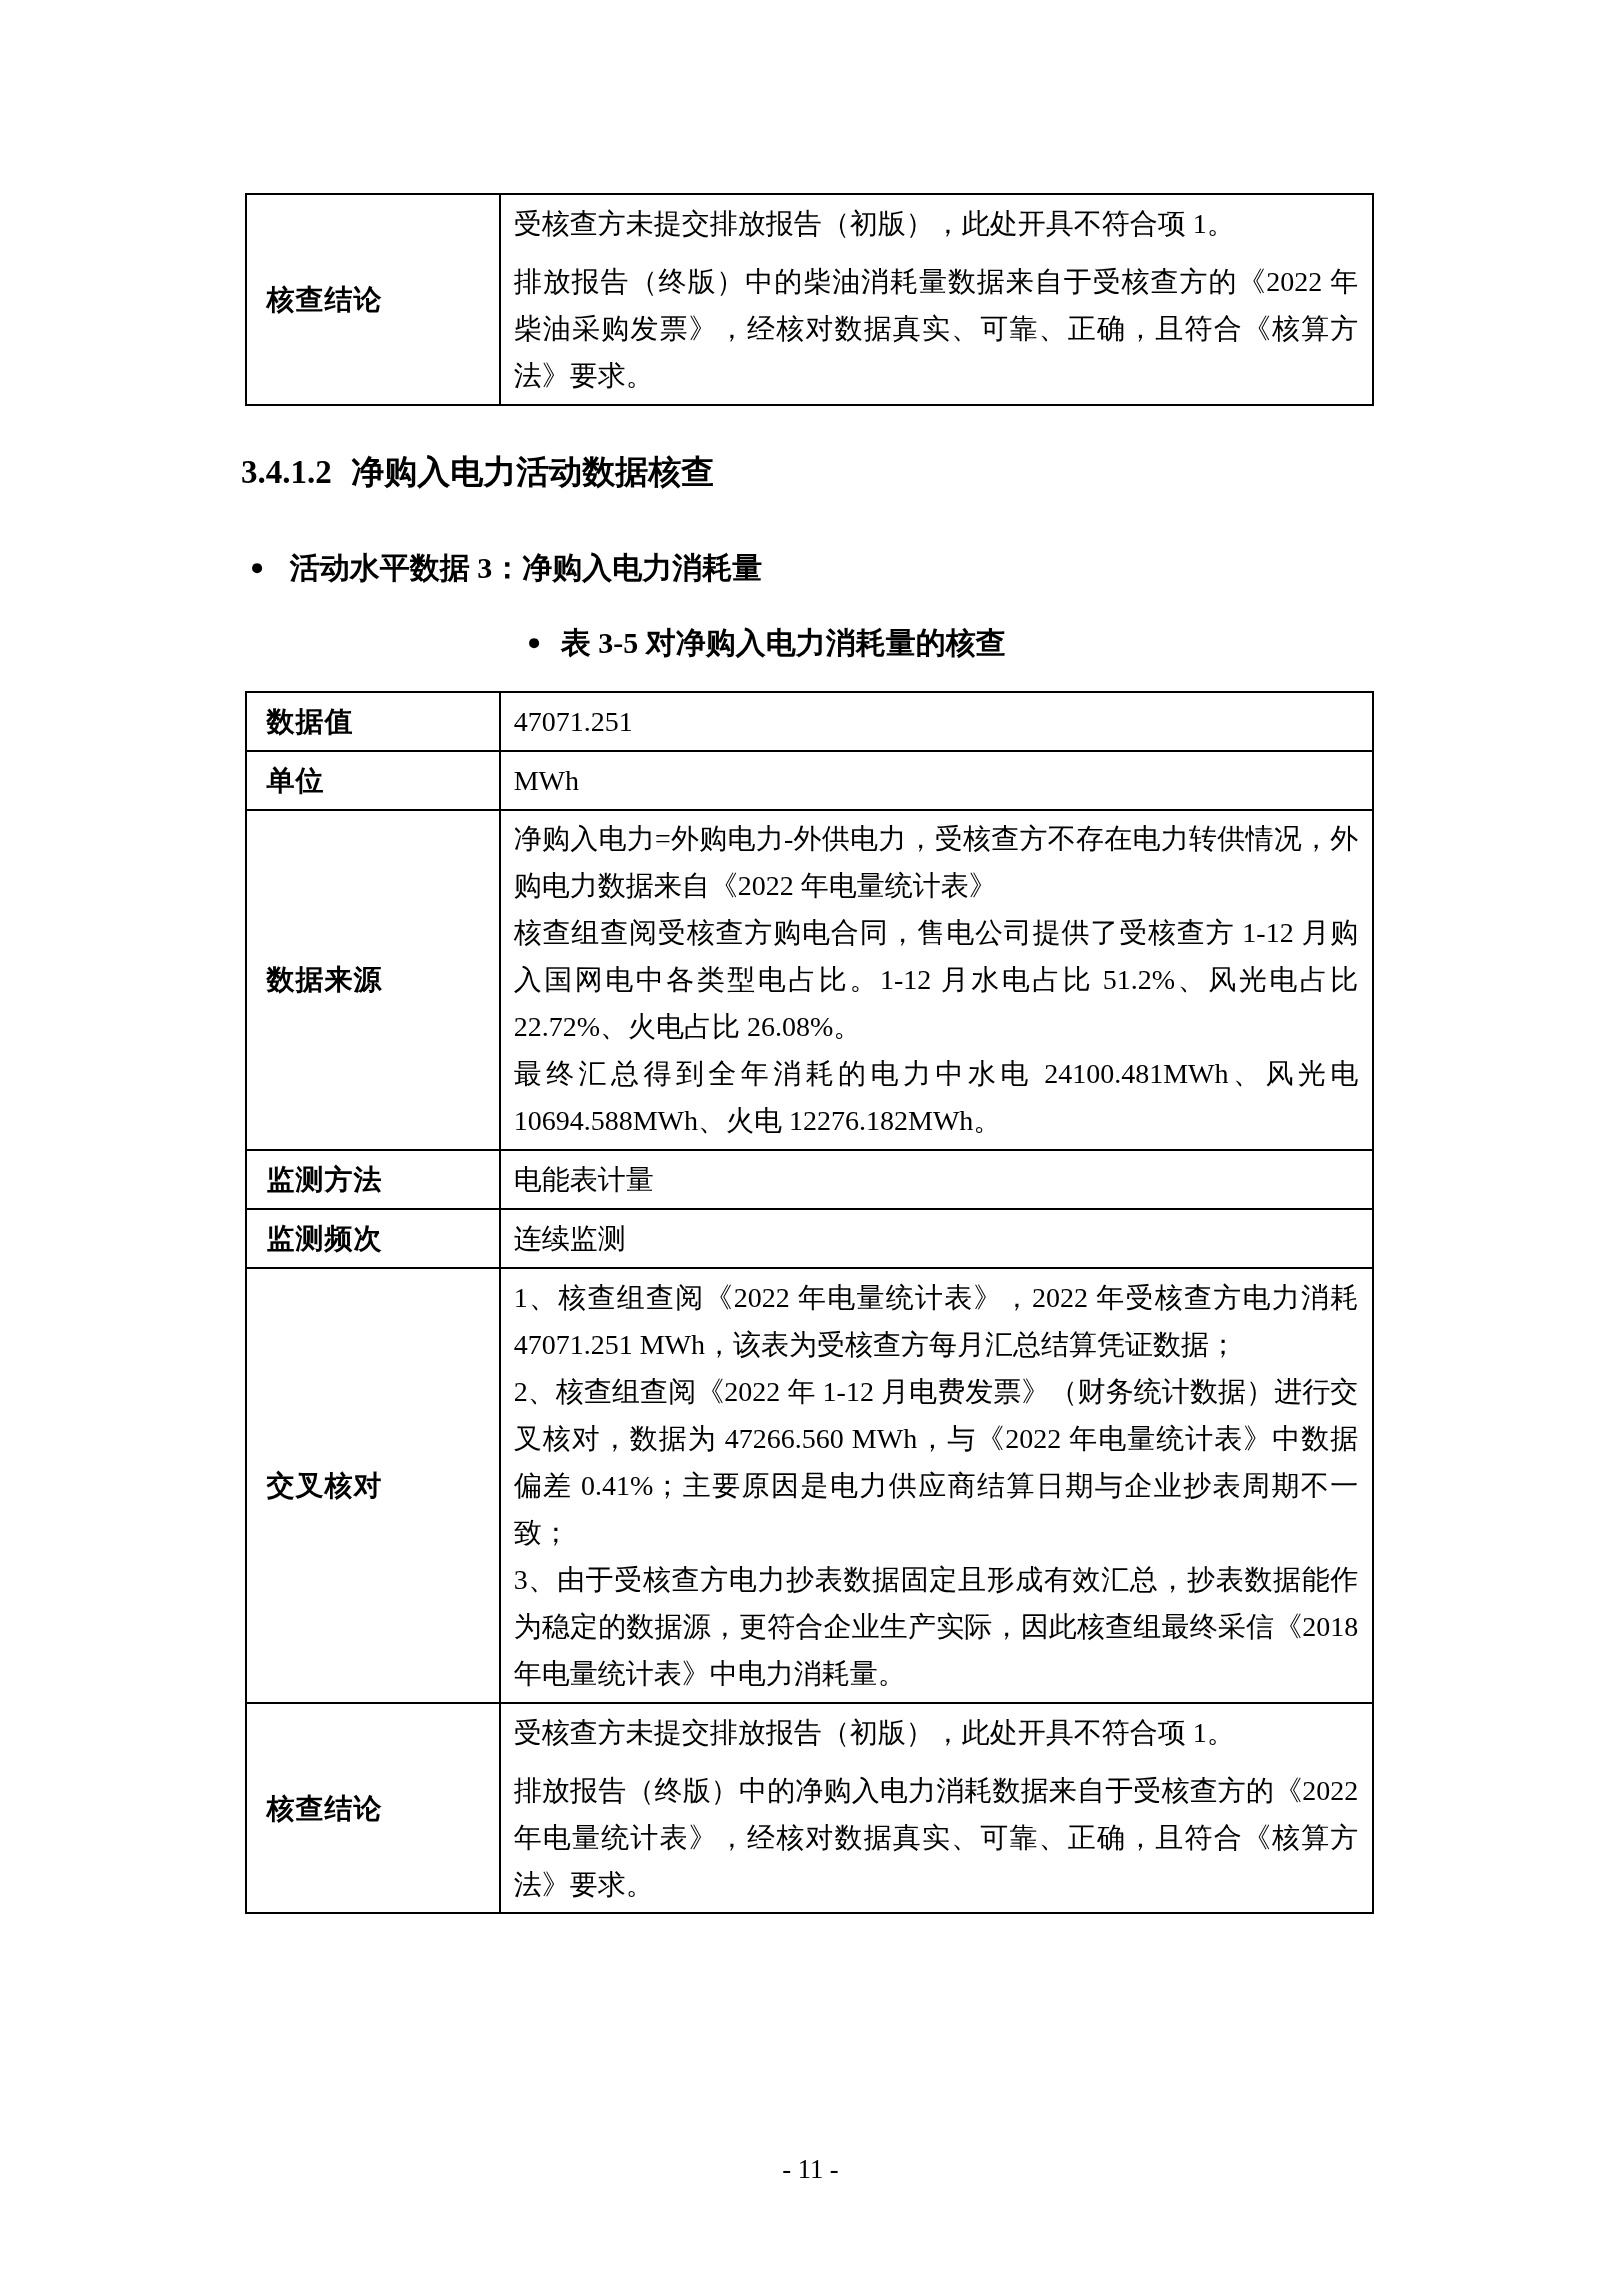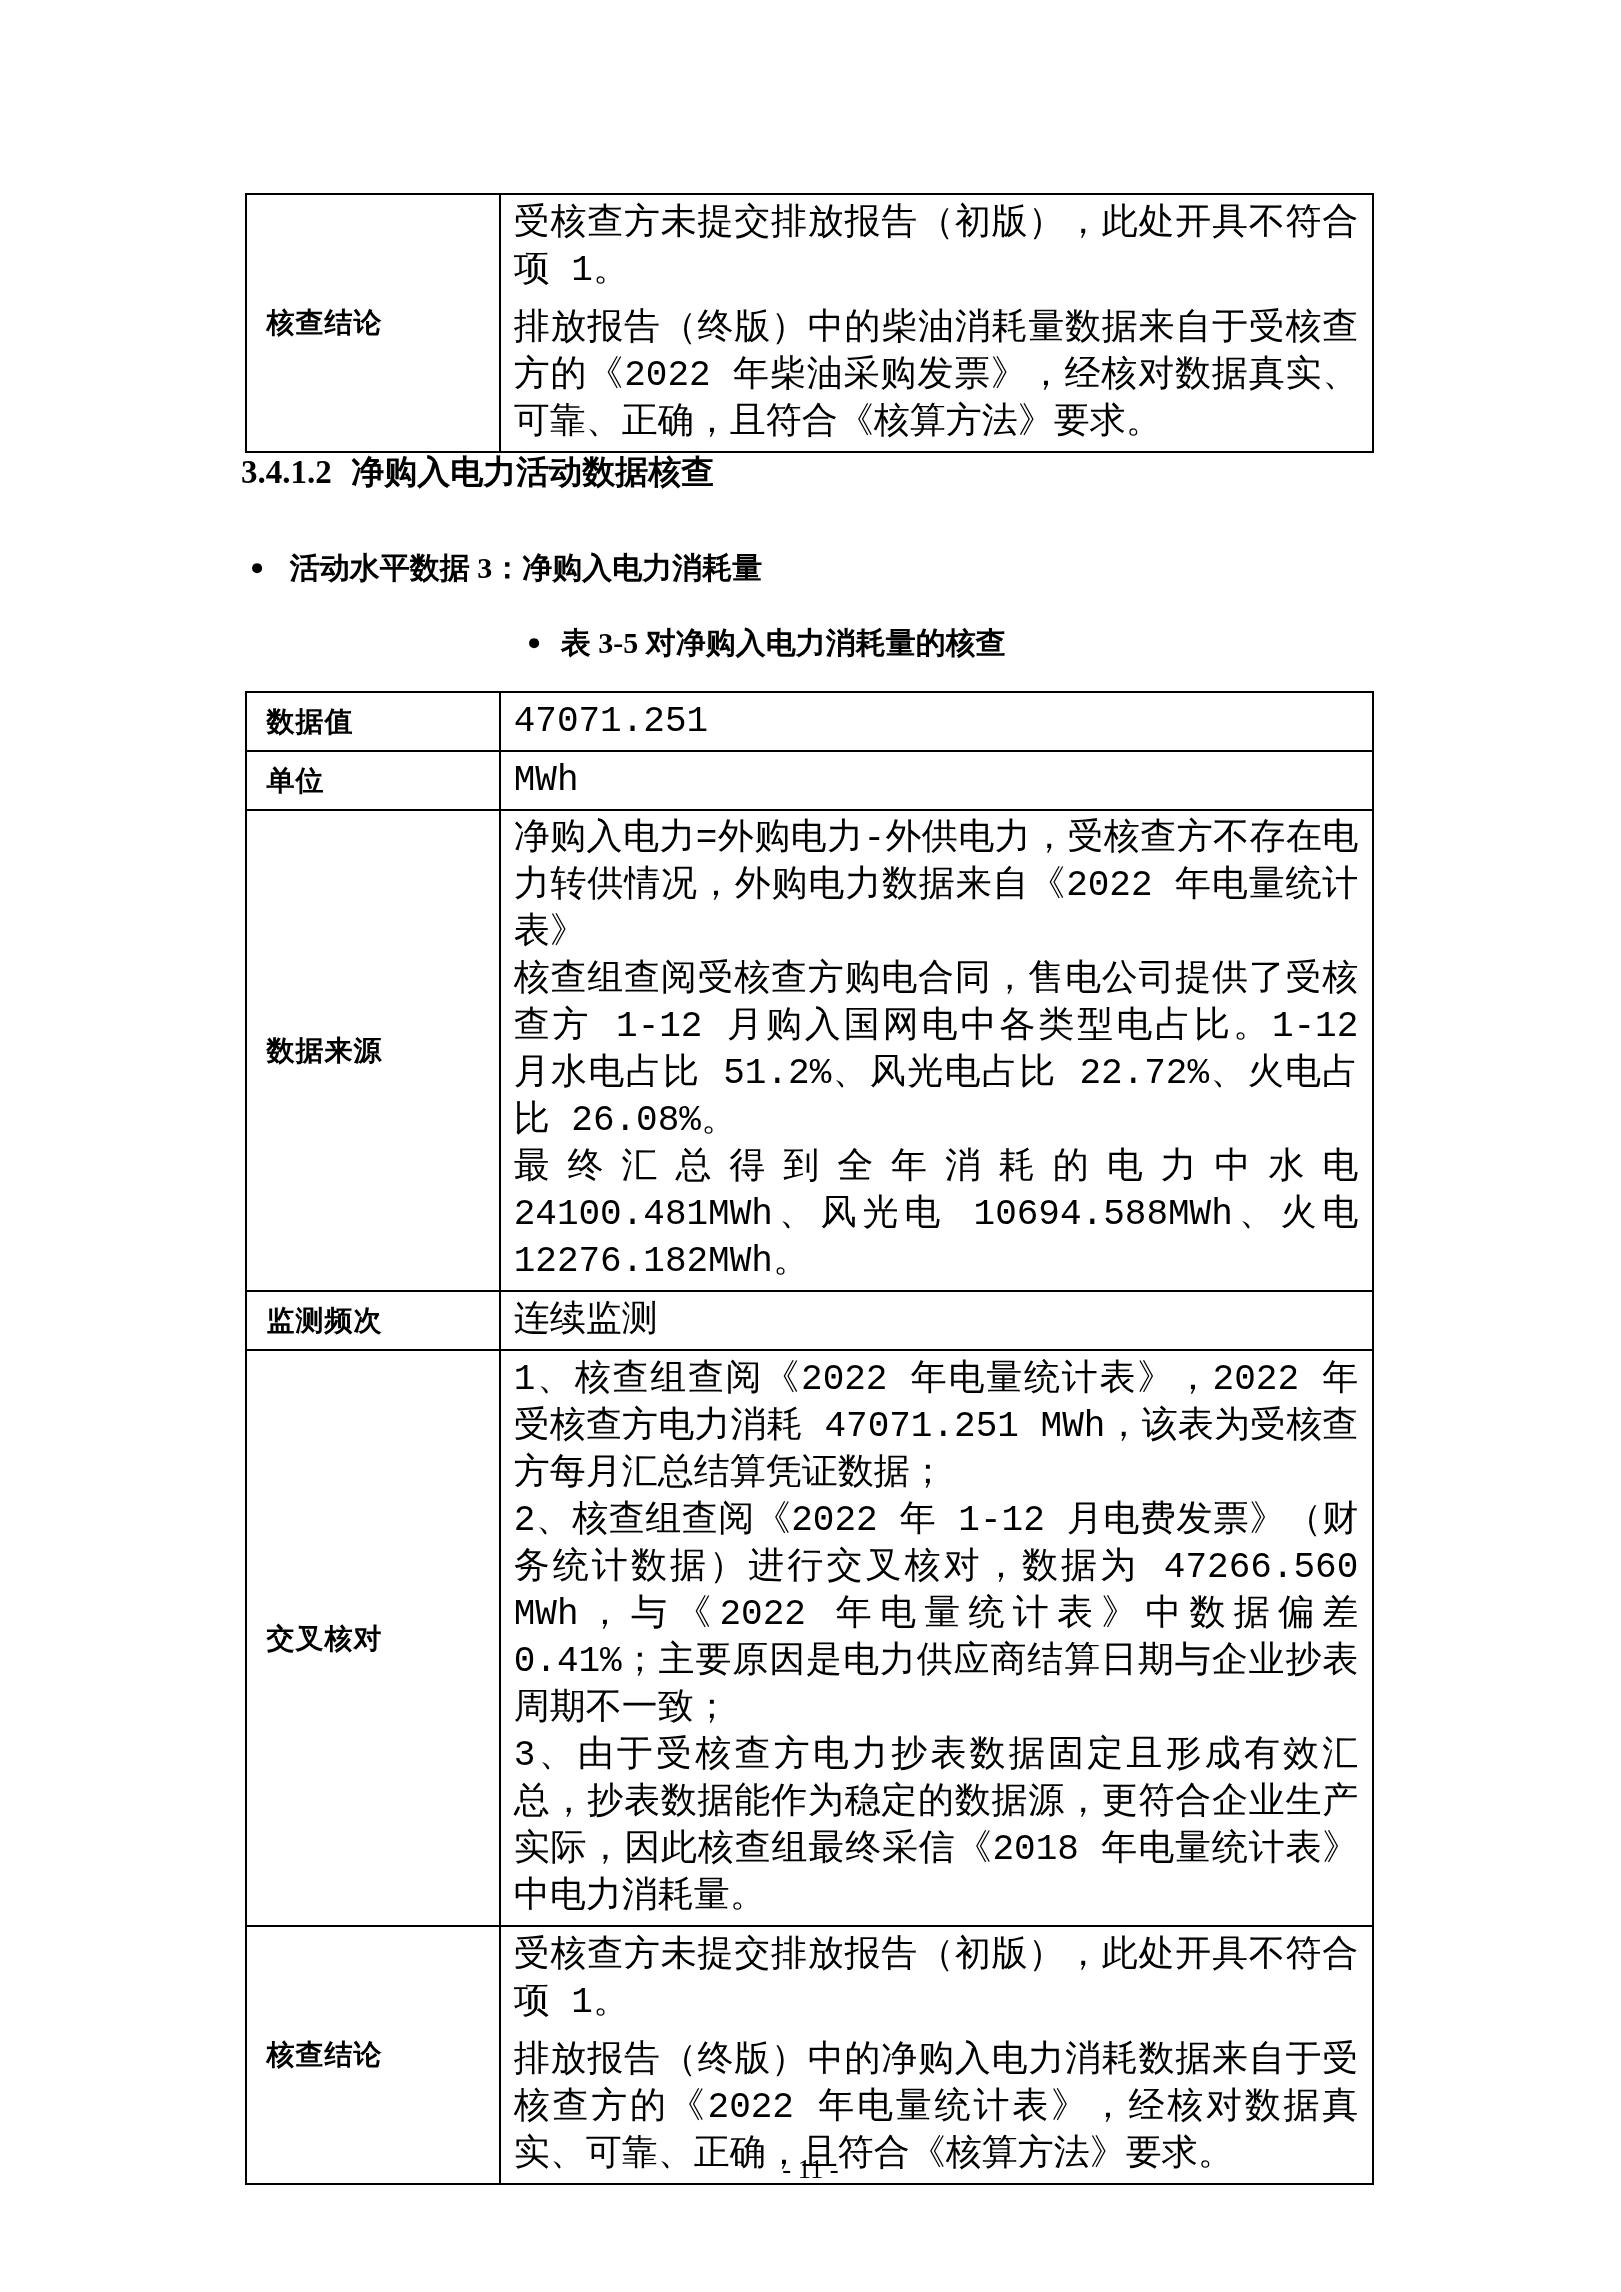--- a/index.html
+++ b/index.html
@@ -29,24 +29,23 @@
   col.label-col { width: 254px; }
   col.value-col { width: 873px; }
   td.label-cell {
     font-weight: bold;
     font-size: 28px;
     line-height: 39px;
     padding: 5.9px 7.8px 5.9px 19.6px;
     letter-spacing: 1px;
   }
   td.value-cell {
-    font-size: 36px;
+    font-size: 28px;
     line-height: 47px;
     padding: 4.9px 13.7px 4.9px 12.7px;
-    font-family: Liberation Mono, monospace;
   }
   td.value-cell p {
     text-align: justify;
   }
   td.value-cell.spaced p + p { margin-top: 11px; }
   .section-heading {
     position: absolute;
     left: 241px;
     top: 449px;
     font-size: 33px;
@@ -132,20 +131,26 @@
       </tr>
       <tr>
         <td class="label-cell">数据来源</td>
         <td class="value-cell">
           <p>净购入电力=外购电力-外供电力，受核查方不存在电力转供情况，外购电力数据来自《2022 年电量统计表》</p>
           <p>核查组查阅受核查方购电合同，售电公司提供了受核查方 1-12 月购入国网电中各类型电占比。1-12 月水电占比 51.2%、风光电占比 22.72%、火电占比 26.08%。</p>
           <p>最终汇总得到全年消耗的电力中水电 24100.481MWh、风光电 10694.588MWh、火电 12276.182MWh。</p>
         </td>
       </tr>
       <tr>
+        <td class="label-cell">监测方法</td>
+        <td class="value-cell">
+          <p>电能表计量</p>
+        </td>
+      </tr>
+      <tr>
         <td class="label-cell">监测频次</td>
         <td class="value-cell">
           <p>连续监测</p>
         </td>
       </tr>
       <tr>
         <td class="label-cell">交叉核对</td>
         <td class="value-cell">
           <p>1、核查组查阅《2022 年电量统计表》，2022 年受核查方电力消耗 47071.251 MWh，该表为受核查方每月汇总结算凭证数据；</p>
           <p>2、核查组查阅《2022 年 1-12 月电费发票》（财务统计数据）进行交叉核对，数据为 47266.560 MWh，与《2022 年电量统计表》中数据偏差 0.41%；主要原因是电力供应商结算日期与企业抄表周期不一致；</p>

